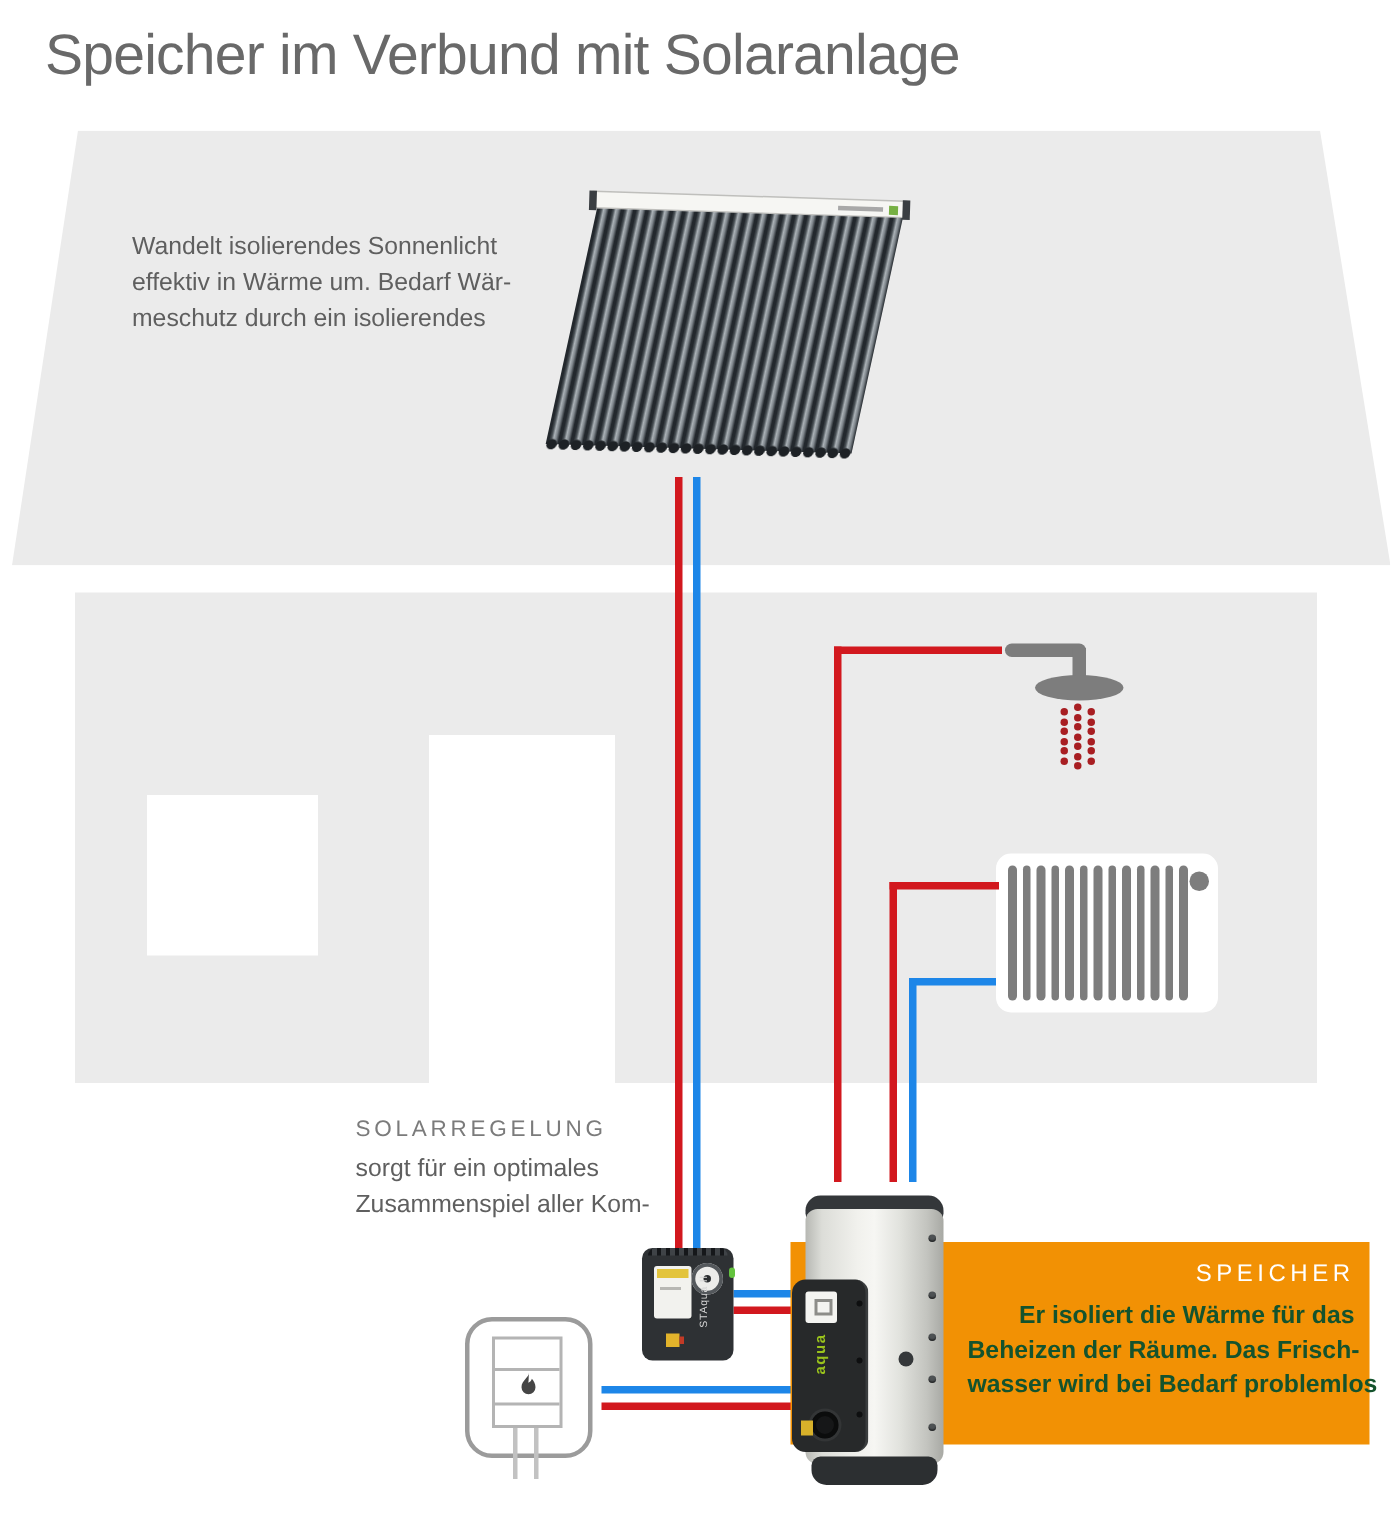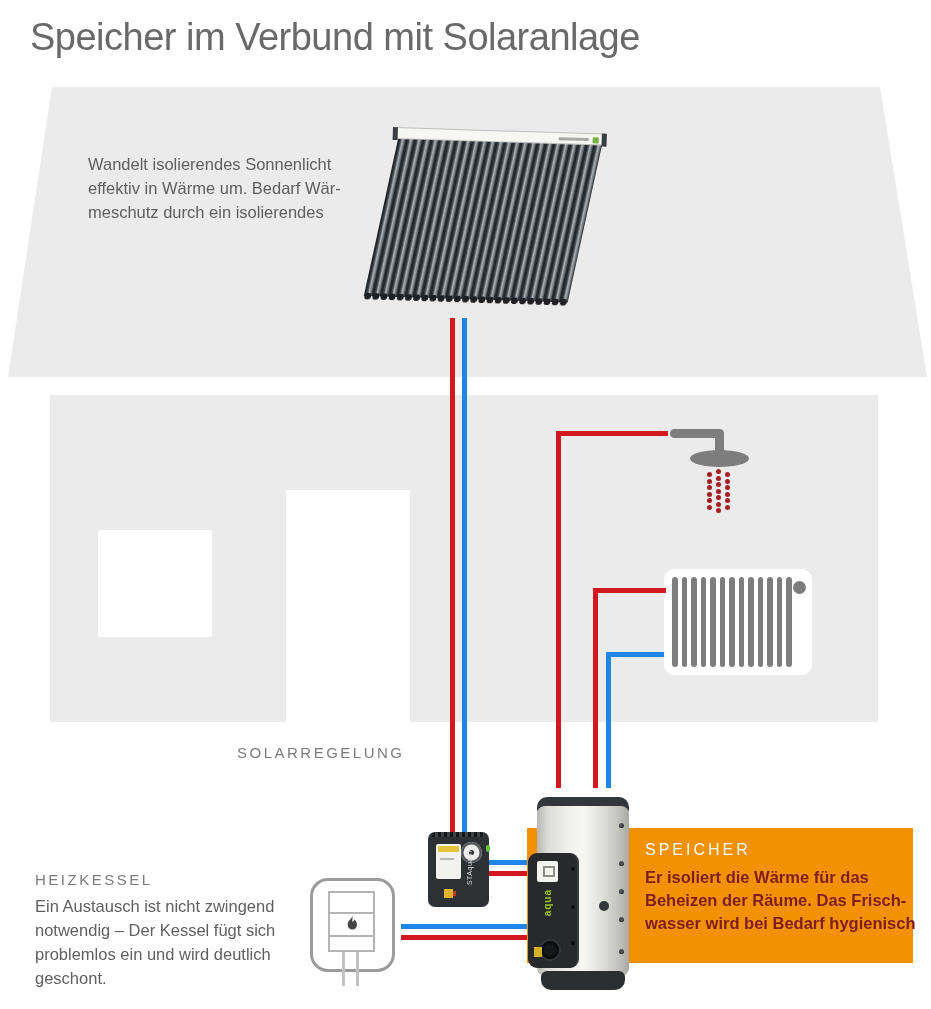--- a/index.html
+++ b/index.html
@@ -80,23 +80,23 @@
       background:#ececea; box-shadow:inset 0 0 0 2.5px #54585c; }
   #controller .dial::after { content:""; position:absolute; left:8px; top:8px; width:5px; height:5px; border-radius:50%; background:#2a2d30; }
   #controller .led { position:absolute; right:-1px; top:13px; width:4px; height:7px; background:#63c33e; border-radius:2px; }
   #controller .vlabel { position:absolute; right:16px; top:18px; writing-mode:vertical-rl; transform:rotate(180deg);
       font-size:7px; color:#d6d6d6; letter-spacing:0.5px; }
   #controller .chip { position:absolute; left:16px; bottom:9px; width:9px; height:9px; background:#e2b32b; }
   #controller .chip::after { content:""; position:absolute; left:9px; top:2px; width:3px; height:5px; background:#c23a26; }
 
   
   #speicher-box { position:absolute; left:527px; top:828px; width:386px; height:135px; background:#f29104;
-      padding:13px 10px 0 118px; }
+      padding:13px 10px 0 118px;text-align:right; }
   #speicher-box h3 { font-size:16px; font-weight:400; letter-spacing:3px; color:#fff; margin-bottom:7px; }
-  #speicher-box .sp-line { font-size:16.5px; line-height:23px; font-weight:700; color:#7f1d1d; white-space:nowrap; }
+  #speicher-box .sp-line { font-size:16.5px; line-height:23px; font-weight:700; color:#14532d; white-space:nowrap; }
 
   
   #tank { position:absolute; left:535px; top:797px; width:96px; height:193px; }
   #tank .cap  { position:absolute; left:2px; top:0; width:92px; height:18px; background:#34373a; border-radius:10px 10px 6px 6px; }
   #tank .body { position:absolute; left:2px; top:9px; width:92px; height:170px; border-radius:8px;
       background:linear-gradient(90deg,#b7b8b3 0,#dcddd8 12%,#f1f1ed 38%,#f6f6f3 50%,#e2e3de 68%,#c3c4bf 88%,#a8a9a4 100%); }
   #tank .base { position:absolute; left:6px; top:174px; width:84px; height:19px; background:#2c2f31; border-radius:6px 6px 10px 10px; }
   #tank .fit { position:absolute; left:84px; width:5px; height:5px; border-radius:50%; background:#4e5254;
       box-shadow:inset 0 -1px 1px rgba(0,0,0,.55); }
   #tank .fit-big { position:absolute; left:64px; top:104px; width:10px; height:10px; border-radius:50%; background:#35383a; }
@@ -207,21 +207,21 @@
     <div class="dial"></div>
     <div class="led"></div>
     <div class="vlabel">STAqua II</div>
     <div class="chip"></div>
   </div>
 
   <div id="speicher-box">
     <h3>SPEICHER</h3>
     <div class="sp-line">Er isoliert die Wärme für das</div>
     <div class="sp-line">Beheizen der Räume. Das Frisch-</div>
-    <div class="sp-line">wasser wird bei Bedarf hygienisch</div>
+    <div class="sp-line">wasser wird bei Bedarf problemlos</div>
   </div>
 
   <div id="tank">
     <div class="cap"></div>
     <div class="body"></div>
     <div class="base"></div>
     <div class="fit" style="top:26px"></div>
     <div class="fit" style="top:64px"></div>
     <div class="fit" style="top:92px"></div>
     <div class="fit" style="top:120px"></div>
@@ -239,23 +239,18 @@
   </div>
 
   <div id="solarkollektor-block" class="tblock">
     <div class="line">Wandelt isolierendes Sonnenlicht</div>
     <div class="line">effektiv in Wärme um. Bedarf Wär-</div>
     <div class="line">meschutz durch ein isolierendes</div>
   </div>
 
   <div id="solarregelung-block" class="tblock">
     <h3>SOLARREGELUNG</h3>
-  </div>
-
-  <div id="heizkessel-block" class="tblock">
-    <h3>HEIZKESSEL</h3>
-    <div class="line">Ein Austausch ist nicht zwingend</div>
-    <div class="line">notwendig – Der Kessel fügt sich</div>
-    <div class="line">problemlos ein und wird deutlich</div>
-    <div class="line">geschont.</div>
-  </div>
+    <div class="line">sorgt für ein optimales</div>
+    <div class="line">Zusammenspiel aller Kom-</div>
+  </div>
+
 
 </div>
 
 </body></html>

